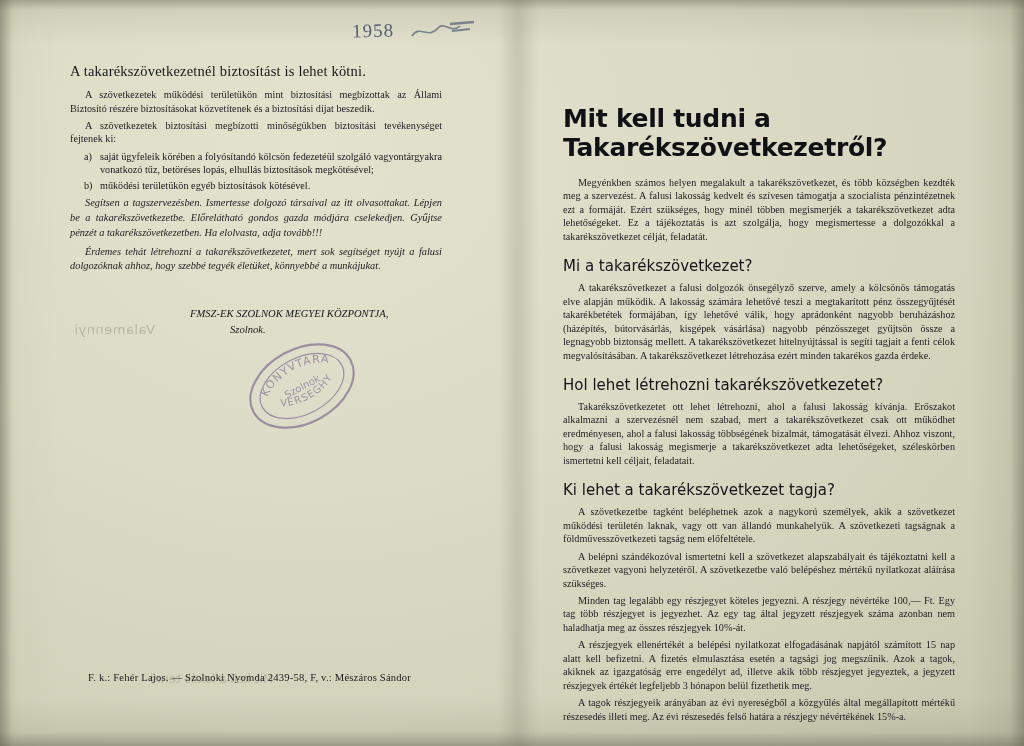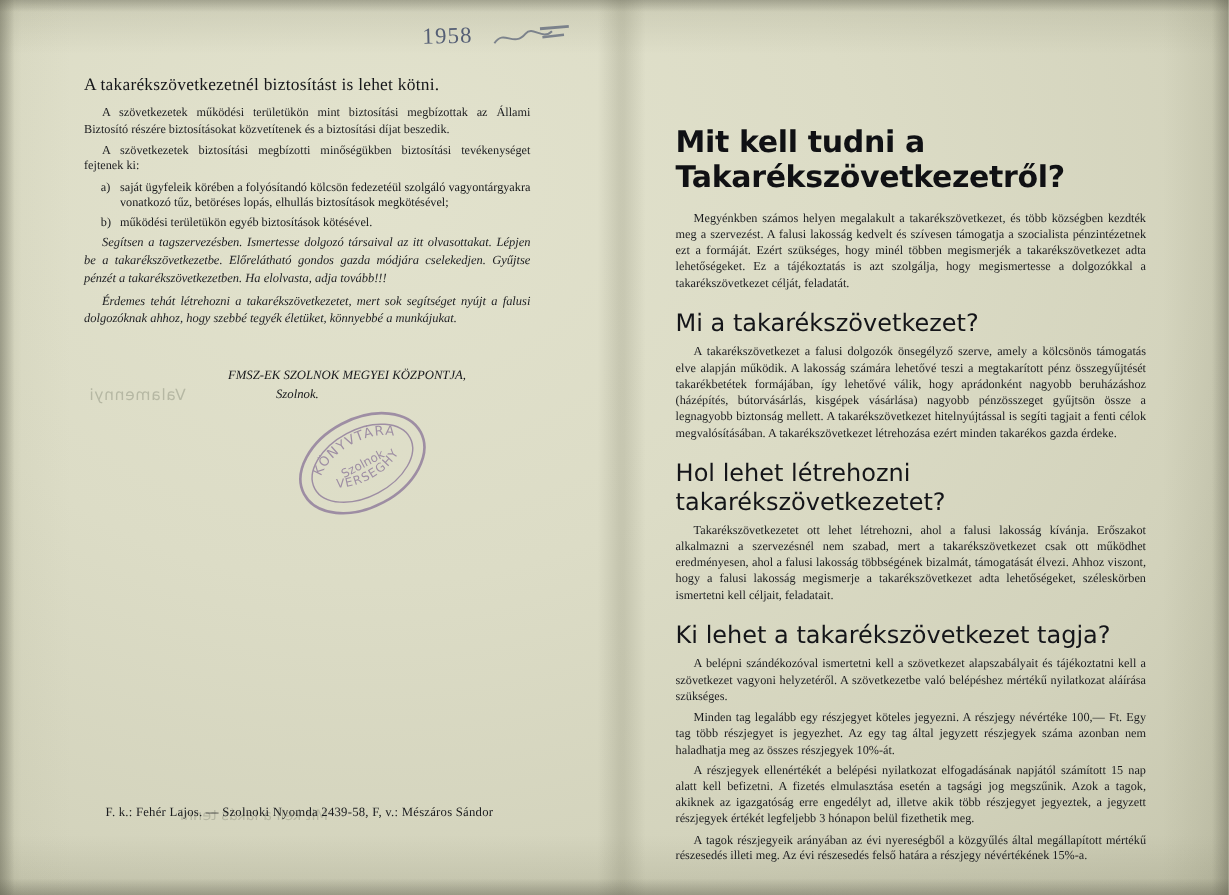--- a/index.html
+++ b/index.html
@@ -85,21 +85,21 @@
   h2.main-title {
     font-family: "DejaVu Sans", sans-serif;
     font-size: 25px;
     font-weight: bold;
     letter-spacing: -0.3px;
     margin: 0 0 14px 0;
     color: #101114;
   }
   h3.sub {
     font-family: "DejaVu Sans", sans-serif;
-    font-size: 20px;
+    font-size: 15px;
     font-weight: normal;
     margin: 14px 0 6px 0;
     color: #141519;
   }
   p {
     margin: 0 0 4px 0;
     font-size: 10.2px;
     line-height: 1.32;
     text-align: justify;
     text-indent: 15px;
@@ -251,20 +251,21 @@
     <h2 class="main-title">Mit kell tudni a Takarékszövetkezetről?</h2>
     <p>Megyénkben számos helyen megalakult a takarékszövetkezet, és több községben kezdték meg a szervezést. A falusi lakosság kedvelt és szívesen támogatja a szocialista pénzintézetnek ezt a formáját. Ezért szükséges, hogy minél többen megismerjék a takarékszövetkezet adta lehetőségeket. Ez a tájékoztatás is azt szolgálja, hogy megismertesse a dolgozókkal a takarékszövetkezet célját, feladatát.</p>
 
     <h3 class="sub">Mi a takarékszövetkezet?</h3>
     <p>A takarékszövetkezet a falusi dolgozók önsegélyző szerve, amely a kölcsönös támogatás elve alapján működik. A lakosság számára lehetővé teszi a megtakarított pénz összegyűjtését takarékbetétek formájában, így lehetővé válik, hogy aprádonként nagyobb beruházáshoz (házépítés, bútorvásárlás, kisgépek vásárlása) nagyobb pénzösszeget gyűjtsön össze a legnagyobb biztonság mellett. A takarékszövetkezet hitelnyújtással is segíti tagjait a fenti célok megvalósításában. A takarékszövetkezet létrehozása ezért minden takarékos gazda érdeke.</p>
 
     <h3 class="sub">Hol lehet létrehozni takarékszövetkezetet?</h3>
     <p>Takarékszövetkezetet ott lehet létrehozni, ahol a falusi lakosság kívánja. Erőszakot alkalmazni a szervezésnél nem szabad, mert a takarékszövetkezet csak ott működhet eredményesen, ahol a falusi lakosság többségének bizalmát, támogatását élvezi. Ahhoz viszont, hogy a falusi lakosság megismerje a takarékszövetkezet adta lehetőségeket, széleskörben ismertetni kell céljait, feladatait.</p>
 
     <h3 class="sub">Ki lehet a takarékszövetkezet tagja?</h3>
+    <p>A szövetkezetbe tagként beléphetnek azok a nagykorú személyek, akik a szövetkezet működési területén laknak, vagy ott van állandó munkahelyük. A szövetkezeti tagságnak a földművesszövetkezeti tagság nem előfeltétele.</p>
     <p>A belépni szándékozóval ismertetni kell a szövetkezet alapszabályait és tájékoztatni kell a szövetkezet vagyoni helyzetéről. A szövetkezetbe való belépéshez mértékű nyilatkozat aláírása szükséges.</p>
     <p>Minden tag legalább egy részjegyet köteles jegyezni. A részjegy névértéke 100,— Ft. Egy tag több részjegyet is jegyezhet. Az egy tag által jegyzett részjegyek száma azonban nem haladhatja meg az összes részjegyek 10%-át.</p>
     <p>A részjegyek ellenértékét a belépési nyilatkozat elfogadásának napjától számított 15 nap alatt kell befizetni. A fizetés elmulasztása esetén a tagsági jog megszűnik. Azok a tagok, akiknek az igazgatóság erre engedélyt ad, illetve akik több részjegyet jegyeztek, a jegyzett részjegyek értékét legfeljebb 3 hónapon belül fizethetik meg.</p>
     <p>A tagok részjegyeik arányában az évi nyereségből a közgyűlés által megállapított mértékű részesedés illeti meg. Az évi részesedés felső határa a részjegy névértékének 15%-a.</p>
   </div>
 
   <div class="edge-dark edge-top"></div>
   <div class="edge-dark edge-bottom"></div>
   <div class="edge-dark edge-left"></div>
   <div class="edge-dark edge-right"></div>

